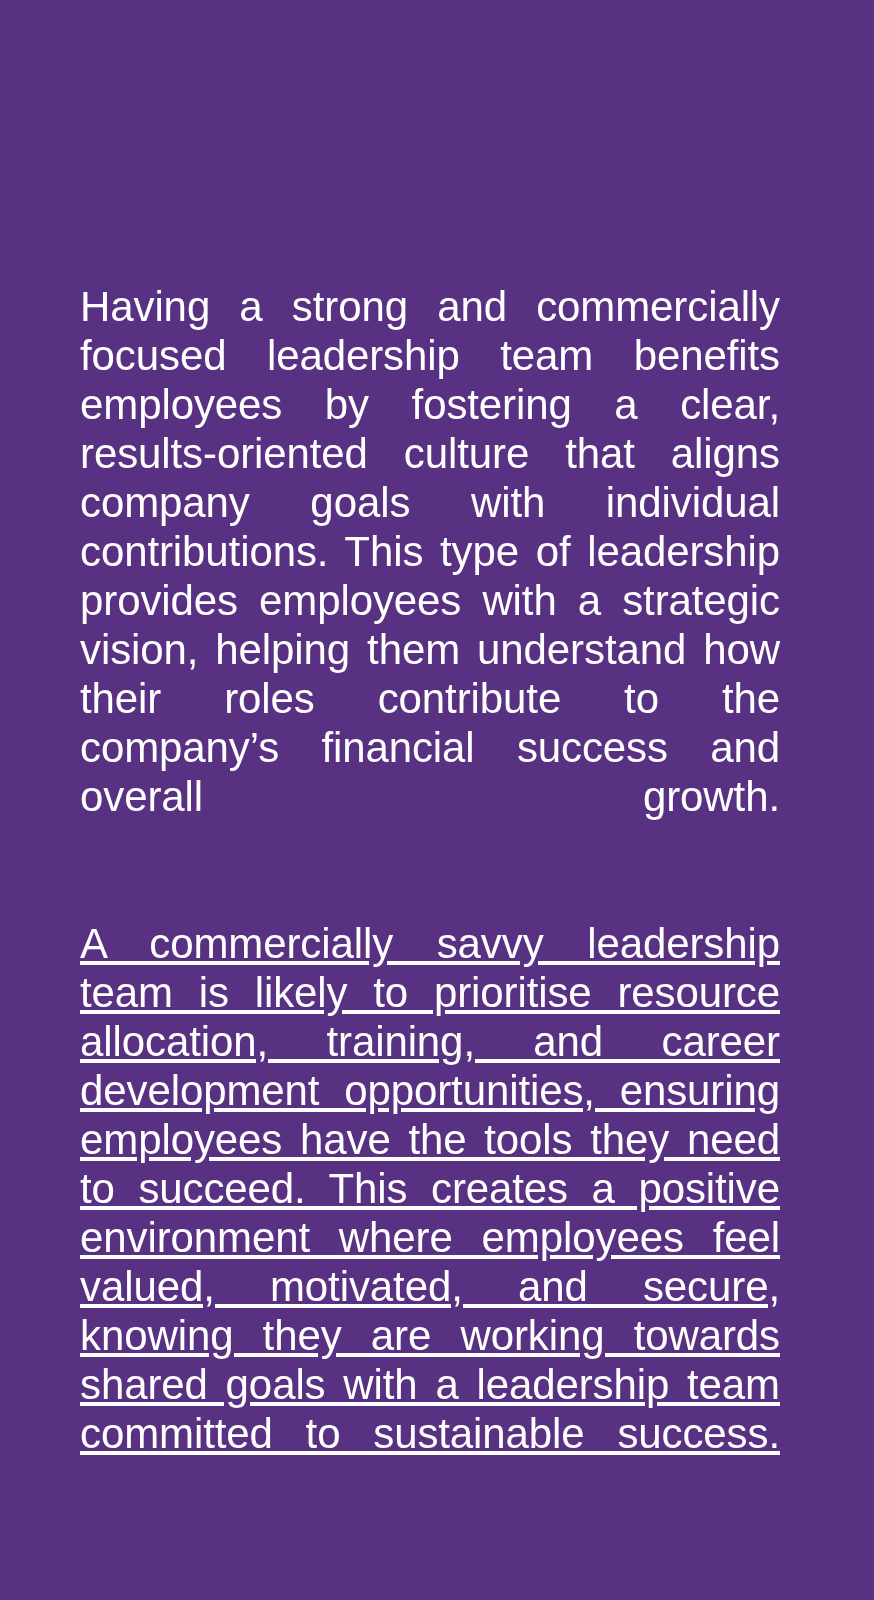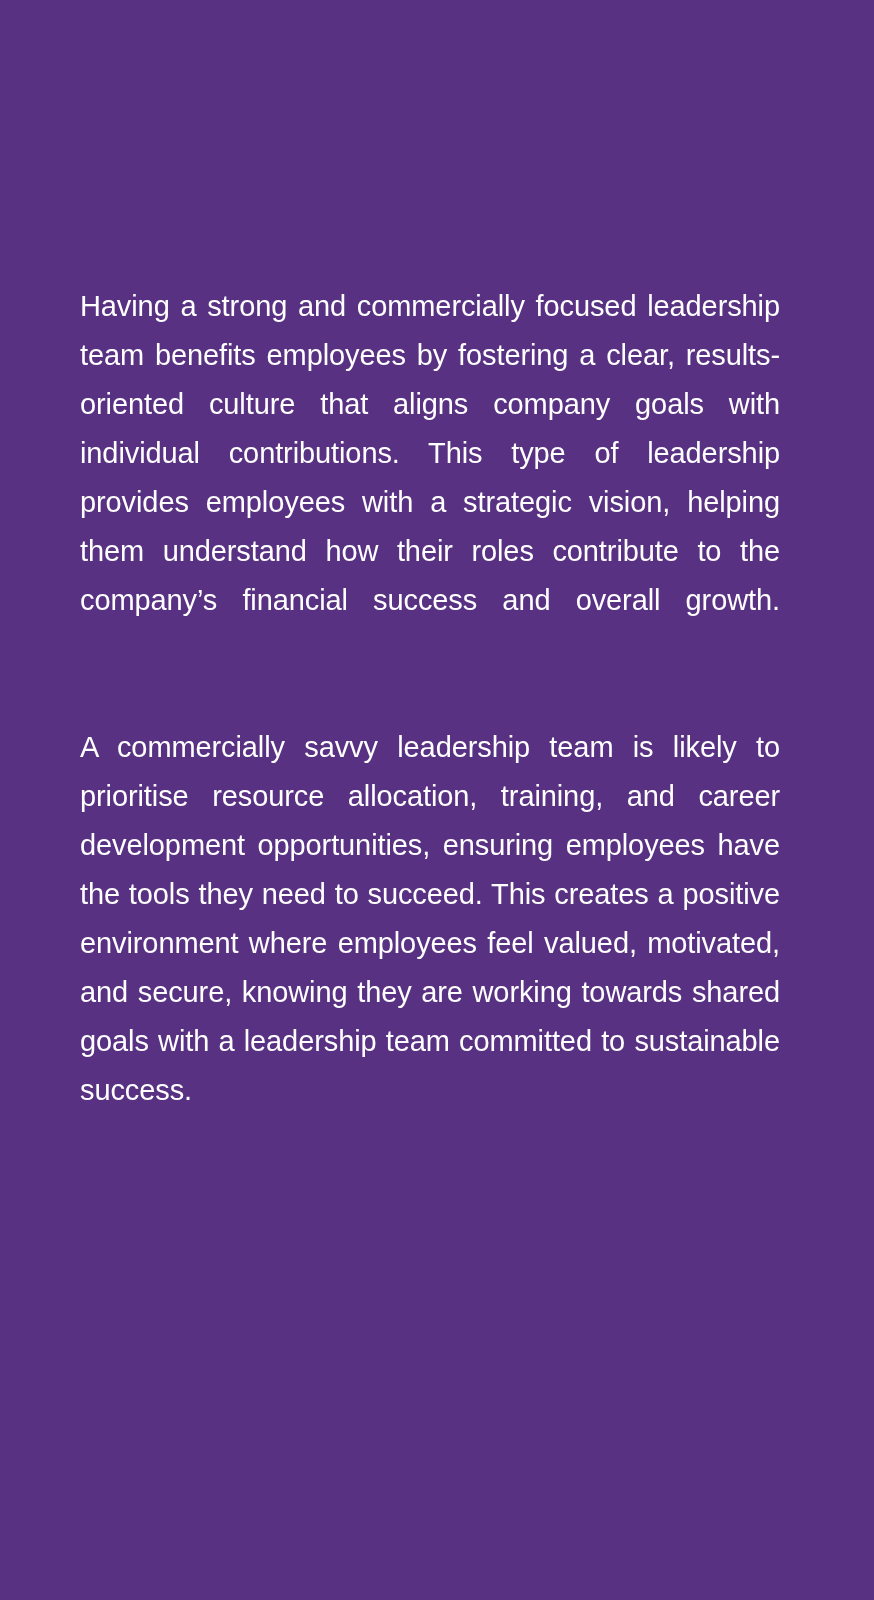--- a/index.html
+++ b/index.html
@@ -25,32 +25,33 @@
   .text-block {
     position: absolute;
     left: 80px;
     top: 282px;
     width: 700px;
   }
 
   .paragraph {
     margin: 0 0 49px 0;
     color: #ffffff;
-    font-size: 29px;
+    font-size: 42px;
     line-height: 49px;
     text-align: justify;
     text-justify: inter-word;
     letter-spacing: -0.1px;
     word-spacing: 0px;
     font-weight: 400;
     -webkit-font-smoothing: antialiased;
   }
 
   .paragraph:last-child {
     margin-bottom: 0;
+    text-decoration: underline;
   }
 
   
   .paragraph::after {
     content: "";
     display: inline-block;
     width: 100%;
   }
 </style>
 </head>

